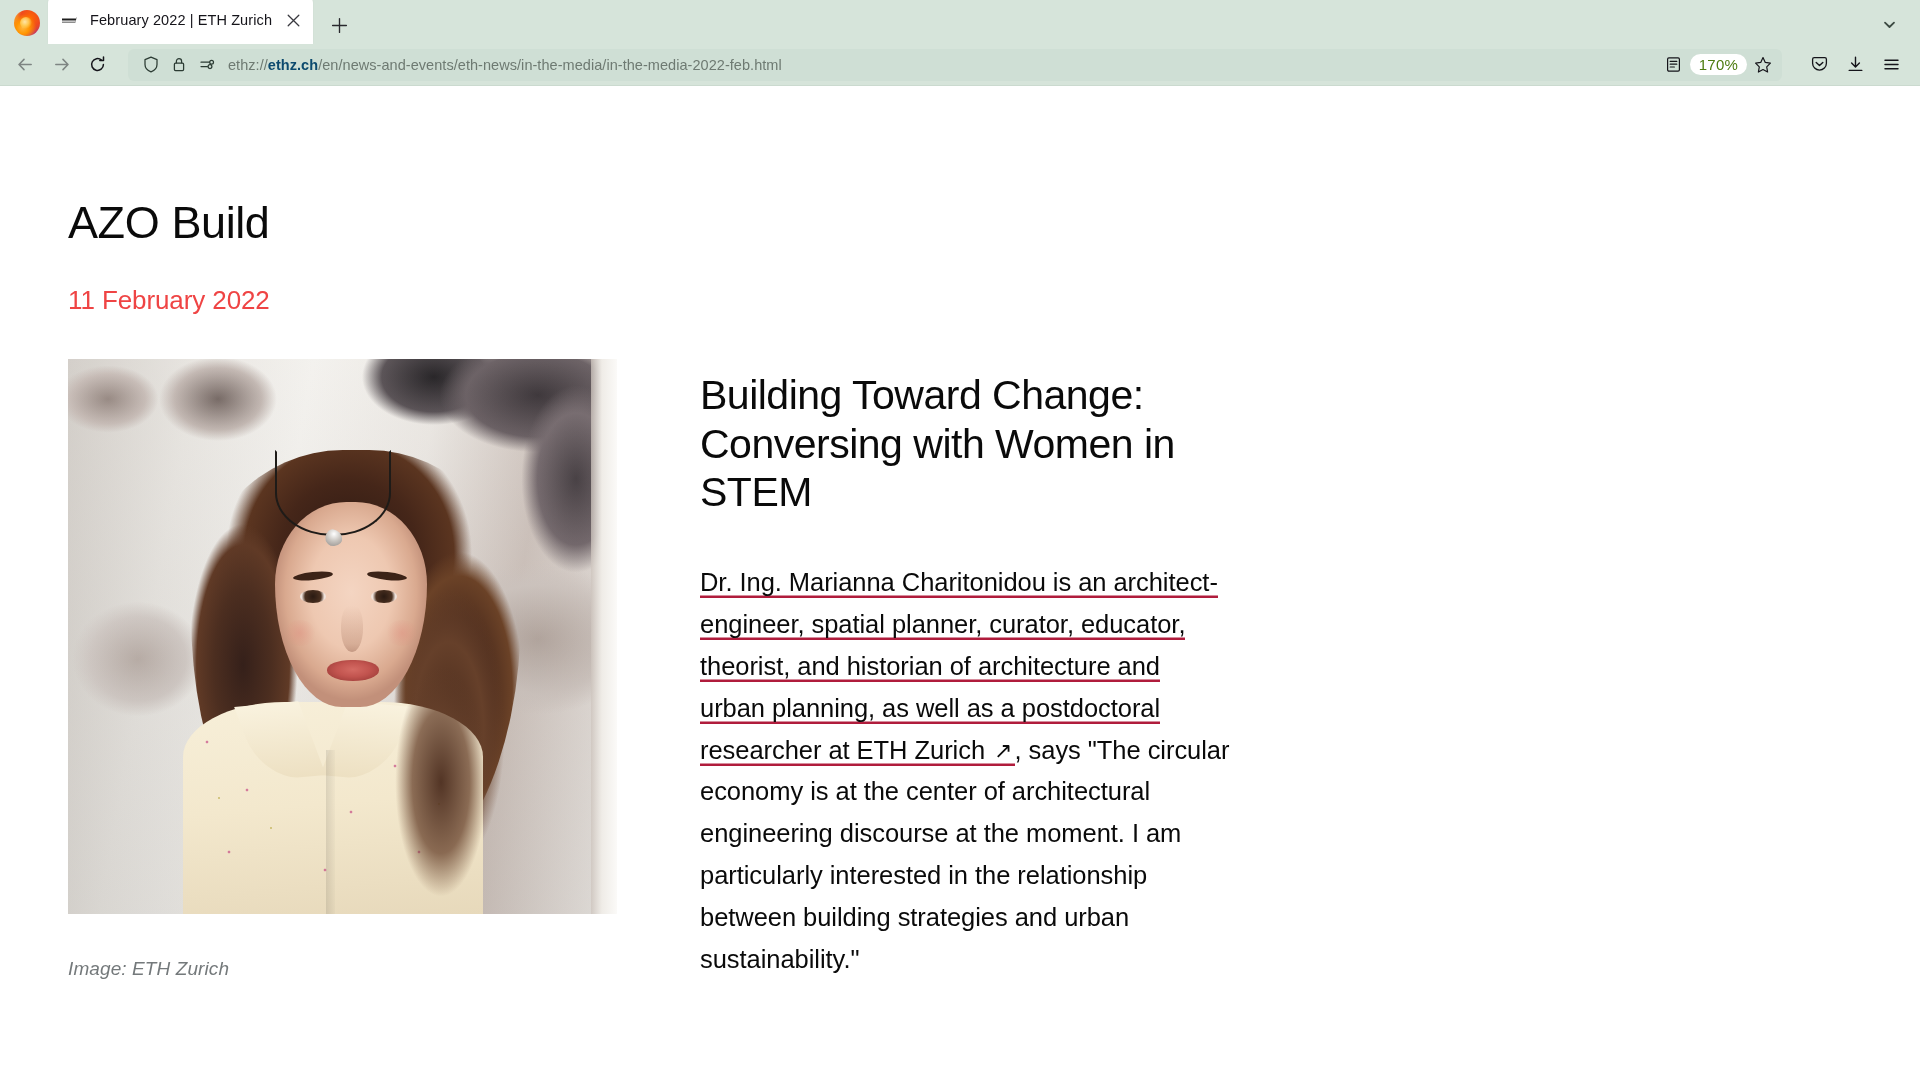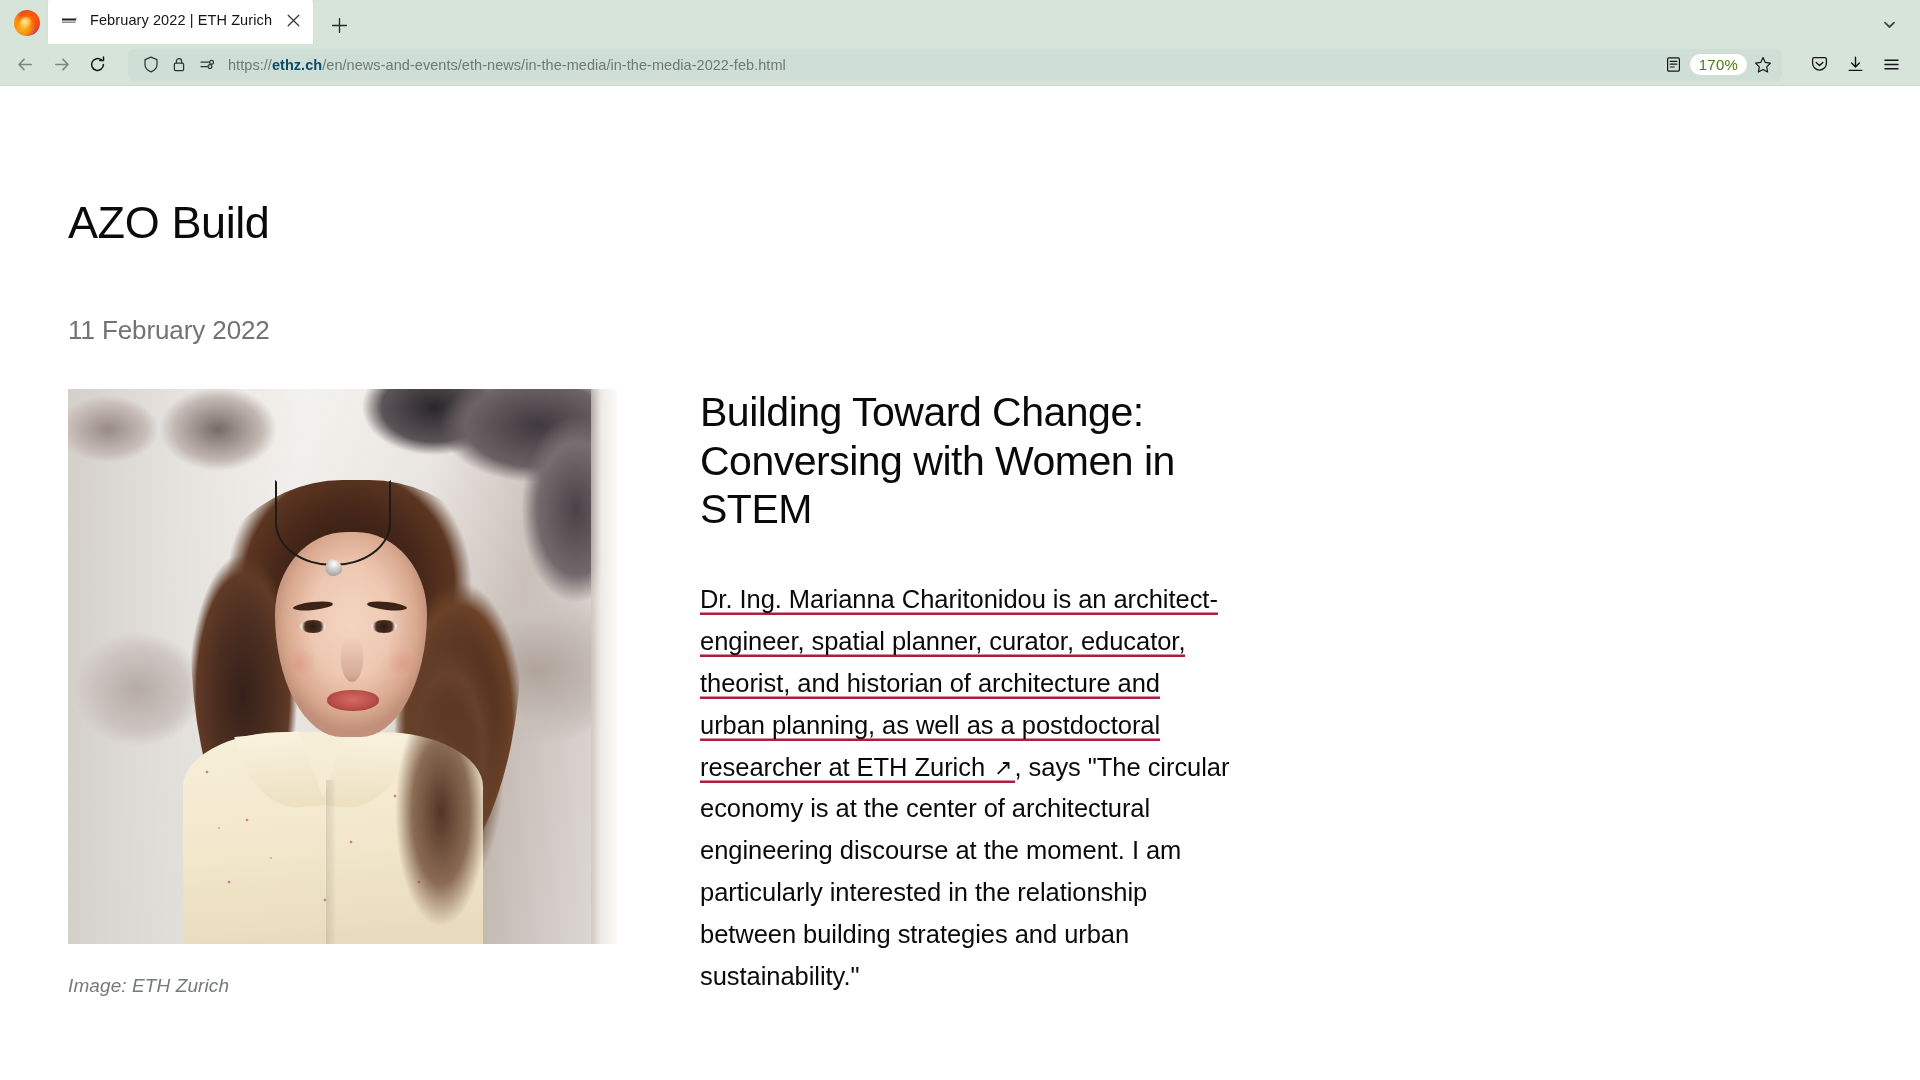--- a/index.html
+++ b/index.html
@@ -220,23 +220,23 @@
 
   .source-name {
     font-size: 45px;
     font-weight: 400;
     color: #0a0a0a;
     line-height: 1.12;
     letter-spacing: -.4px;
   }
 
   .pub-date {
-    margin-top: 67px;
+    margin-top: 37px;
     font-size: 26px;
-    color: #737373;
+    color: #ef4444;
     letter-spacing: -.1px;
   }
 
   
   .photo-frame {
     margin-top: 43px;
     width: 549px;
     height: 555px;
     overflow: hidden;
     position: relative;
@@ -400,21 +400,21 @@
   .strands {
     position: absolute;
     left: 200px; bottom: 0;
     width: 136px; height: 250px;
     background:
       radial-gradient(ellipse 52px 130px at 58px 118px, rgba(74,43,28,.95) 0%, rgba(104,66,44,.75) 55%, rgba(104,66,44,0) 88%);
     border-radius: 44% 44% 38% 38%;
   }
 
   .caption {
-    margin-top: 31px;
+    margin-top: 44px;
     font-size: 19px;
     font-style: italic;
     color: #74797b;
     letter-spacing: .1px;
   }
 
   
   .article-title {
     font-size: 41px;
     font-weight: 400;
@@ -525,21 +525,21 @@
       </span>
 
       <span class="url-icon">
         <svg width="17" height="17" viewBox="0 0 17 17">
           <path d="M2 6.2 H10.2 M2 10.6 H8.4" stroke="#2b3b33" stroke-width="1.25" stroke-linecap="round"></path>
           <circle cx="12.6" cy="6.2" r="1.9" stroke="#2b3b33" stroke-width="1.25" fill="none"></circle>
           <circle cx="11" cy="10.6" r="1.9" stroke="#2b3b33" stroke-width="1.25" fill="none"></circle>
         </svg>
       </span>
 
-      <span class="url-text"><span>https://</span><b>ethz.ch</b><span>/en/news-and-events/eth-news/in-the-media/in-the-media-2022-feb.html</span></span>
+      <span class="url-text"><span>ethz://</span><b>ethz.ch</b><span>/en/news-and-events/eth-news/in-the-media/in-the-media-2022-feb.html</span></span>
 
       <span class="url-right">
         <span class="url-icon">
           <svg width="17" height="17" viewBox="0 0 17 17">
             <rect x="2.6" y="1.9" width="11.8" height="13.2" rx="1.3" stroke="#15141a" stroke-width="1.2" fill="none"></rect>
             <path d="M5.2 5.4 H11.8 M5.2 8.2 H11.8 M5.2 11 H9.4" stroke="#15141a" stroke-width="1.2" stroke-linecap="round"></path>
           </svg>
         </span>
         <span class="zoom-badge">170%</span>
         <span class="url-icon">

